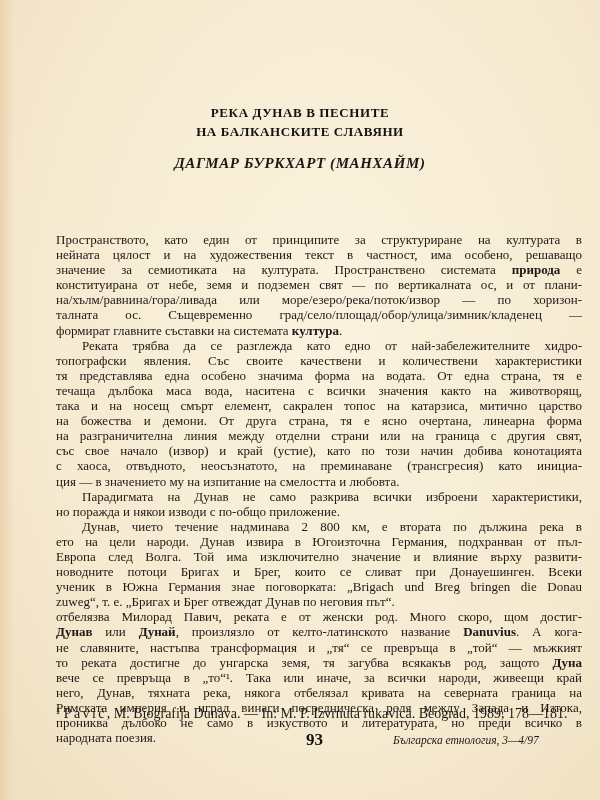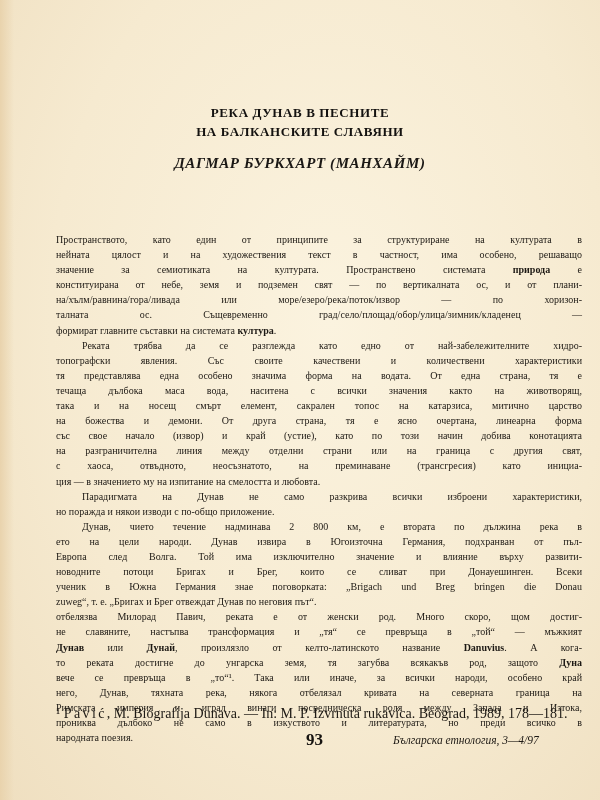--- a/index.html
+++ b/index.html
@@ -51,21 +51,21 @@
       font-size: 15px;
       letter-spacing: 0.6px;
       color: #1b1815;
     }
     .body-text {
       position: absolute;
       left: 56px;
       top: 232px;
       width: 526px;
       font-family: "Liberation Serif", serif;
-      font-size: 10px;
+      font-size: 13px;
       line-height: 15.1px;
       color: #1d1914;
     }
     .para {
       margin: 0;
       text-align: justify;
       text-align-last: left;
     }
     .line {
       display: block;
@@ -144,43 +144,43 @@
         <span class="line">талната ос. Същевременно град/село/площад/обор/улица/зимник/кладенец —</span>
         <span class="line last">формират главните съставки на системата <span class="b">култура</span>.</span>
       </div>
       <div class="para">
         <span class="line indent">Реката трябва да се разглежда като едно от най-забележителните хидро-</span>
         <span class="line">топографски явления. Със своите качествени и количествени характеристики</span>
         <span class="line">тя представлява една особено значима форма на водата. От една страна, тя е</span>
         <span class="line">течаща дълбока маса вода, наситена с всички значения както на животворящ,</span>
         <span class="line">така и на носещ смърт елемент, сакрален топос на катарзиса, митично царство</span>
         <span class="line">на божества и демони. От друга страна, тя е ясно очертана, линеарна форма</span>
+        <span class="line">на разграничителна линия между отделни страни или на граница с другия свят,</span>
         <span class="line">със свое начало (извор) и край (устие), като по този начин добива конотацията</span>
-        <span class="line">на разграничителна линия между отделни страни или на граница с другия свят,</span>
         <span class="line">с хаоса, отвъдното, неосъзнатото, на преминаване (трансгресия) като инициа-</span>
         <span class="line last">ция — в значението му на изпитание на смелостта и любовта.</span>
       </div>
       <div class="para">
         <span class="line indent">Парадигмата на Дунав не само разкрива всички изброени характеристики,</span>
         <span class="line last">но поражда и някои изводи с по-общо приложение.</span>
       </div>
       <div class="para">
         <span class="line indent">Дунав, чието течение надминава 2 800 км, е втората по дължина река в</span>
         <span class="line">ето на цели народи. Дунав извира в Югоизточна Германия, подхранван от пъл-</span>
         <span class="line">Европа след Волга. Той има изключително значение и влияние върху развити-</span>
         <span class="line">новодните потоци Бригах и Брег, които се сливат при Донауешинген. Всеки</span>
         <span class="line">ученик в Южна Германия знае поговорката: „Brigach und Breg bringen die Donau</span>
         <span class="line last">zuweg“, т. е. „Бригах и Брег отвеждат Дунав по неговия път“.</span>
       </div>
       <div class="para">
         <span class="line">отбелязва Милорад Павич, реката е от женски род. Много скоро, щом достиг-</span>
+        <span class="line"><span class="b">Дунав</span> или <span class="b">Дунай</span>, произлязло от келто-латинското название <span class="b">Danuvius</span>. А кога-</span>
         <span class="line">не славяните, настъпва трансформация и „тя“ се превръща в „той“ — мъжкият</span>
-        <span class="line"><span class="b">Дунав</span> или <span class="b">Дунай</span>, произлязло от келто-латинското название <span class="b">Danuvius</span>. А кога-</span>
         <span class="line">то реката достигне до унгарска земя, тя загубва всякакъв род, защото <span class="b">Дуна</span></span>
-        <span class="line">вече се превръща в „то“¹. Така или иначе, за всички народи, особено край</span>
+        <span class="line">вече се превръща в „то“¹. Така или иначе, за всички народи, живеещи край</span>
         <span class="line">него, Дунав, тяхната река, някога отбелязал кривата на северната граница на</span>
         <span class="line">Римската империя и играл винаги посредническа роля между Запада и Изтока,</span>
         <span class="line">прониква дълбоко не само в изкуството и литературата, но преди всичко в</span>
         <span class="line last">народната поезия.</span>
       </div>
     </div>
 
   <div class="footnote">
     <span>¹</span>
     <span class="spaced">Pavić</span><span>, M. Biografija Dunava. — In: M. P. Izvrnuta rukavica. Beograd, 1989, 178—181.</span>

